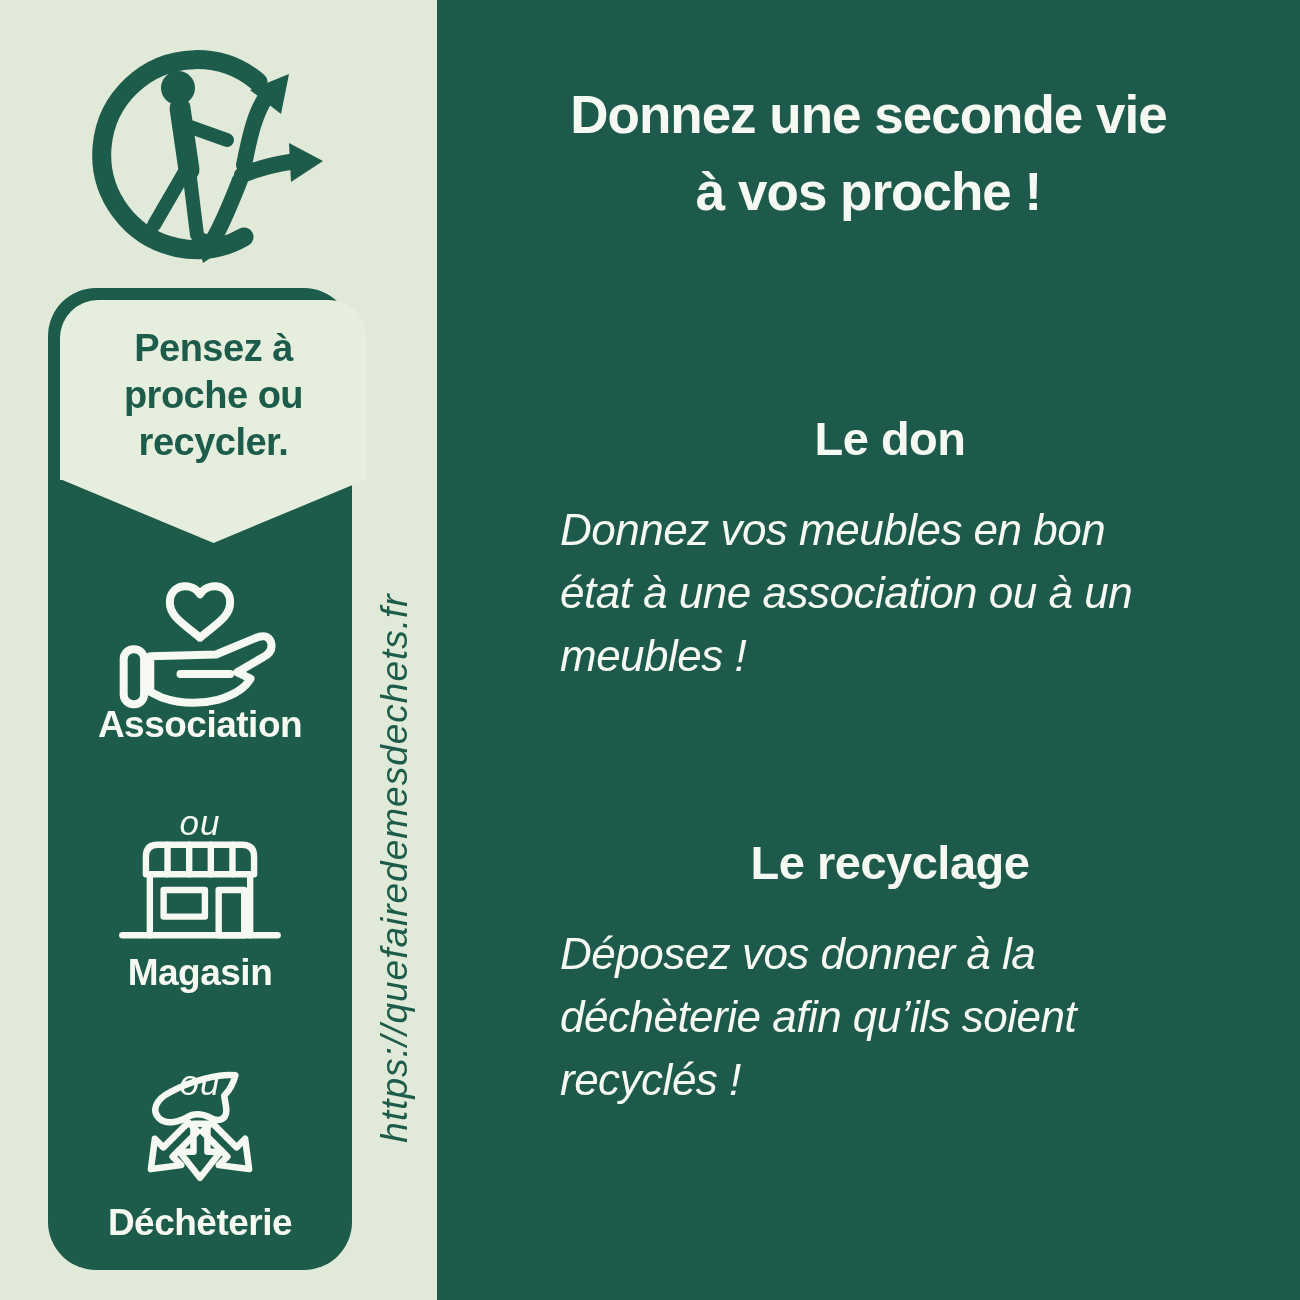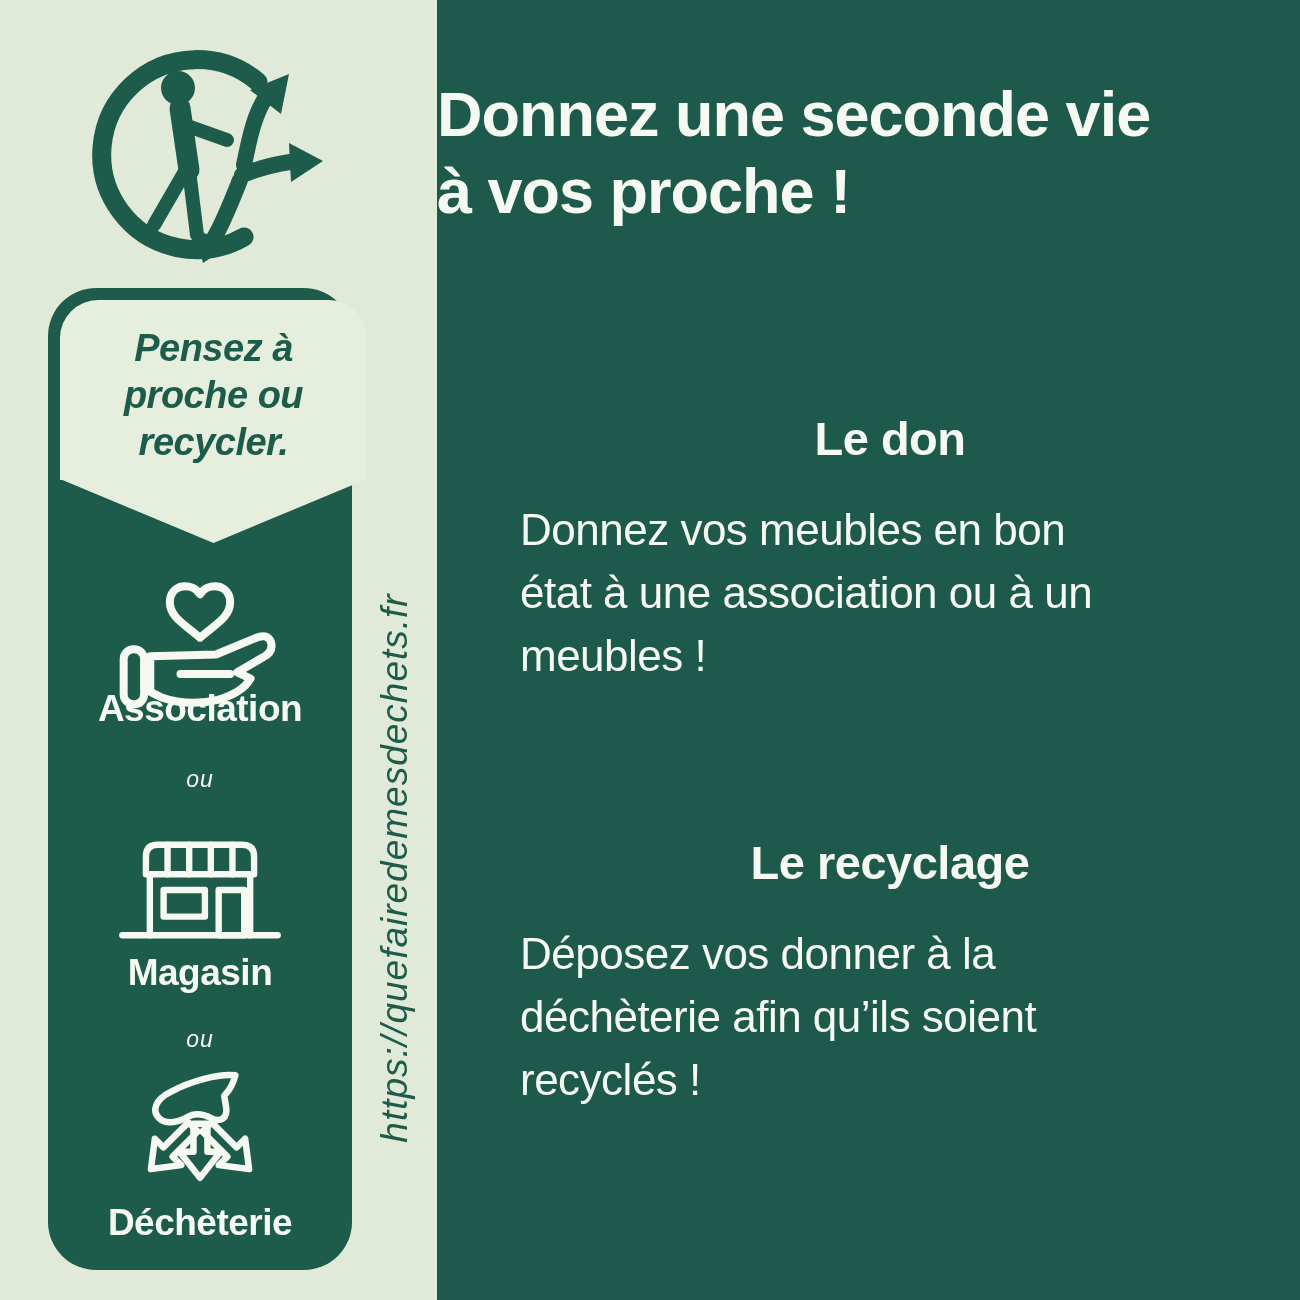--- a/index.html
+++ b/index.html
@@ -9,46 +9,46 @@
     --light2:#e6eedd;
     --ink:#f5f9f1;
   }
   *{margin:0;padding:0;box-sizing:border-box;}
   html,body{width:1300px;height:1300px;}
   body{font-family:"Liberation Sans","DejaVu Sans",sans-serif;background:var(--light);overflow:hidden;}
   .stage{position:relative;width:1300px;height:1300px;background:var(--light);}
 
   
   .right-panel{position:absolute;left:437px;top:0;width:863px;height:1300px;background:var(--dark);}
-  .main-heading{position:absolute;left:0;top:76px;width:100%;color:var(--ink);
-    font-weight:bold;font-size:63px;line-height:77px;letter-spacing:-1px;}
+  .main-heading{position:absolute;left:0;top:76px;width:100%;text-align:center;color:var(--ink);
+    font-weight:bold;font-size:53px;line-height:77px;letter-spacing:-1px;}
   .section{position:absolute;left:83px;width:740px;color:var(--ink);}
   .section-don{top:412px;}
   .section-recyclage{top:836px;}
   .section-title{font-weight:bold;font-size:47px;line-height:54px;margin-bottom:32px;letter-spacing:-0.5px;text-align:center;}
-  .section-body{font-size:44px;line-height:63px;letter-spacing:-0.5px;}
+  .section-body{font-style:italic;font-size:44px;line-height:63px;letter-spacing:-0.5px;margin-left:40px;}
 
   
   .banner{position:absolute;left:48px;top:288px;width:304px;height:982px;background:var(--dark2);
     border-radius:48px;}
-  .pennant{position:absolute;left:12px;top:12px;width:307px;font-style:italic;}
+  .pennant{position:absolute;left:12px;top:12px;width:307px;}
   .pennant-top{height:180px;background:var(--light2);border-radius:38px 38px 0 0;
     display:flex;align-items:flex-end;justify-content:center;}
   .pennant-v{height:64px;margin-top:-1px;background:var(--light2);
     clip-path:polygon(0 0,100% 0,50% 100%);}
   .pennant-text{color:var(--dark2);font-weight:bold;font-size:38px;line-height:47px;
     text-align:center;padding-bottom:14px;letter-spacing:-0.5px;}
 
   .banner-item{position:absolute;left:0;width:100%;text-align:center;color:var(--ink);}
   .icon-wrap{display:flex;justify-content:center;}
   .item-label{font-weight:bold;font-size:37px;letter-spacing:-0.5px;}
-  .item-sep{font-style:italic;font-size:23px;letter-spacing:1px;}
+  .item-sep{font-style:italic;font-size:35px;letter-spacing:1px;margin-top:37px;}
 
   .pos-heart{top:292px;}
-  .pos-association{top:400px;}
+  .pos-association{top:416px;}
   .pos-ou1{top:478px;}
   .pos-store{top:545px;}
   .pos-magasin{top:664px;}
   .pos-ou2{top:738px;}
   .pos-dech{top:778px;}
   .pos-decheterie{top:914px;}
 
   
   .url-vertical{position:absolute;left:65px;top:846px;width:660px;height:44px;
     transform:rotate(-90deg);color:var(--dark2);font-style:italic;font-size:37px;

